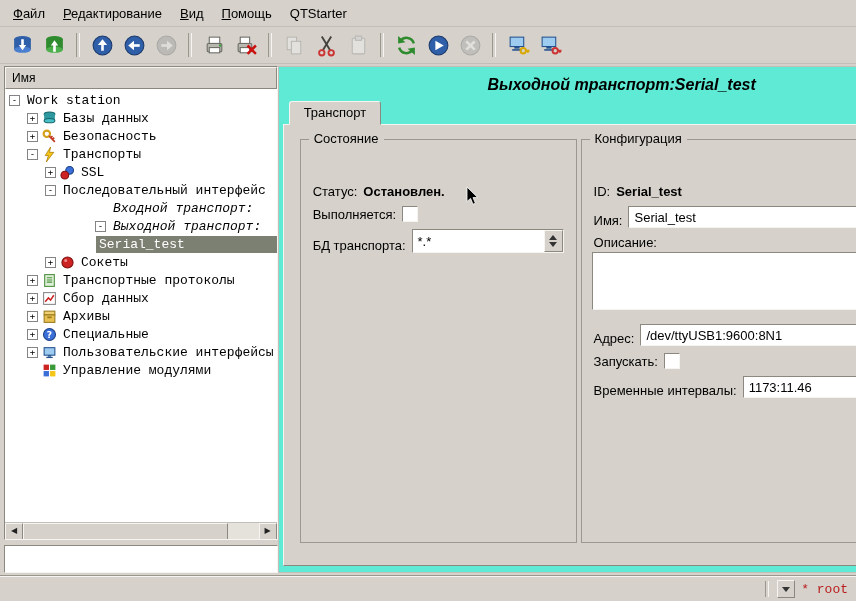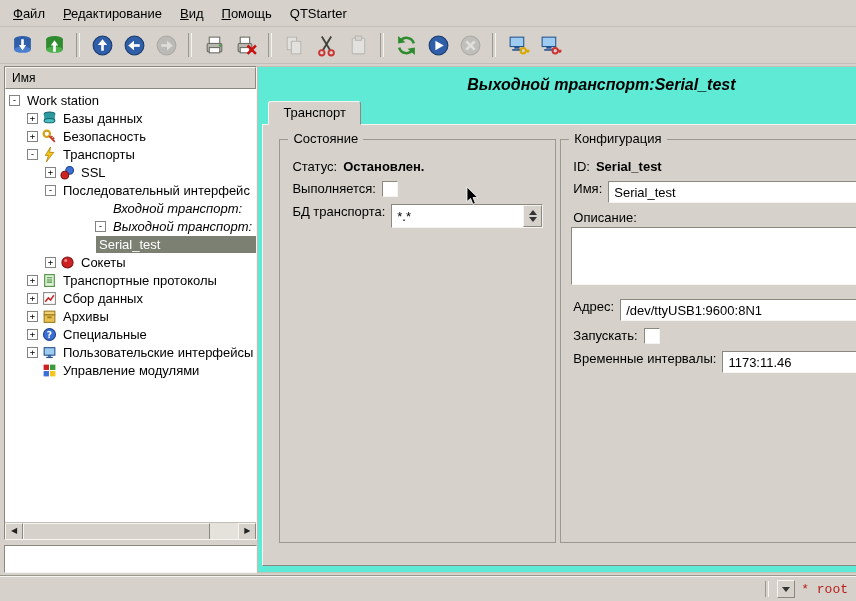--- a/index.html
+++ b/index.html
@@ -33,21 +33,21 @@
   .treewidget{flex:1;background:#fff;display:flex;flex-direction:column;overflow:hidden;}
   .tree-header{height:20px;line-height:20px;background:#d6d2cb;padding-left:6px;flex:none;
     border:1px solid;border-color:#f5f4f0 #8a887f #8a887f #f5f4f0;font-size:12px;}
   .tree-body{flex:1;overflow:hidden;padding-top:2px;}
   .trow{display:flex;align-items:center;height:18px;white-space:nowrap;cursor:default;}
   .exp{width:9px;height:9px;flex:none;border:1px solid #848484;background:#fff;
     font:9px/8px "DejaVu Sans Mono",monospace;text-align:center;margin-right:4px;color:#000;}
   .exp.none{visibility:hidden;}
   .ticon{width:15px;height:15px;flex:none;margin-right:3px;}
   .ticon svg{width:15px;height:15px;display:block;}
-  .tlbl{padding:1px 3px;}
+  .tlbl{padding:1px 3px;font-family:Liberation Mono, monospace;}
   .ital .tlbl{font-style:italic;}
   .sel .tlbl{flex:1;background:#7c8072;color:#fff;}
   .lvl0{padding-left:4px;}.lvl1{padding-left:22px;}.lvl2{padding-left:40px;}
   .lvl3{padding-left:90px;}.lvl4{padding-left:76px;}
 
   
   .hscroll{height:16px;flex:none;display:flex;background:#e5e2db;border-top:1px solid #c2bfb8;}
   .sarrow{width:16px;height:16px;flex:none;background:#d6d2cb;border:1px solid;border-color:#f5f4f0 #8a887f #8a887f #f5f4f0;
     font-size:8px;line-height:14px;text-align:center;color:#222;}
   .strack{flex:1;position:relative;}
@@ -63,23 +63,23 @@
   .tabbar{height:23px;padding-left:6px;position:relative;z-index:2;}
   .tab{display:inline-block;padding:3px 14px 4px 14px;background:#d6d2cb;
     border:1px solid;border-color:#f5f4f0 #8a887f #d6d2cb #f5f4f0;
     border-radius:3px 3px 0 0;margin-bottom:-1px;}
   .tabpane{flex:1;border:1px solid;border-color:#f5f4f0 #8a887f #8a887f #f5f4f0;
     background:#d6d2cb;padding:14px 14px 8px 14px;display:flex;z-index:1;}
 
   .groupbox{border:1px solid #9a9890;position:relative;margin:0 2px 14px 2px;padding:12px 10px 8px 10px;}
   .grouptitle{position:absolute;top:-9px;left:8px;background:#d6d2cb;padding:0 5px;}
 
-  .frow{display:flex;align-items:flex-start;margin:7px 2px;}
+  .frow{display:flex;align-items:flex-end;margin:7px 2px;}
   .frow .lab{margin-right:6px;white-space:nowrap;}
-  .bold{font-weight:bold;}
+  .bold{font-weight:bold;margin-top:25px;}
 
   .checkbox{width:14px;height:14px;background:#fff;flex:none;
     border:1px solid;border-color:#8a887f #f5f4f0 #f5f4f0 #8a887f;}
 
   .combo{width:150px;height:22px;background:#fff;display:flex;align-items:center;
     border:1px solid;border-color:#8a887f #f5f4f0 #f5f4f0 #8a887f;}
   .combo .cval{flex:1;padding:0 5px;}
   .combo .cbtn{width:17px;height:20px;background:#d6d2cb;flex:none;display:flex;flex-direction:column;
     align-items:center;justify-content:center;gap:2px;
     border:1px solid;border-color:#f5f4f0 #8a887f #8a887f #f5f4f0;}

